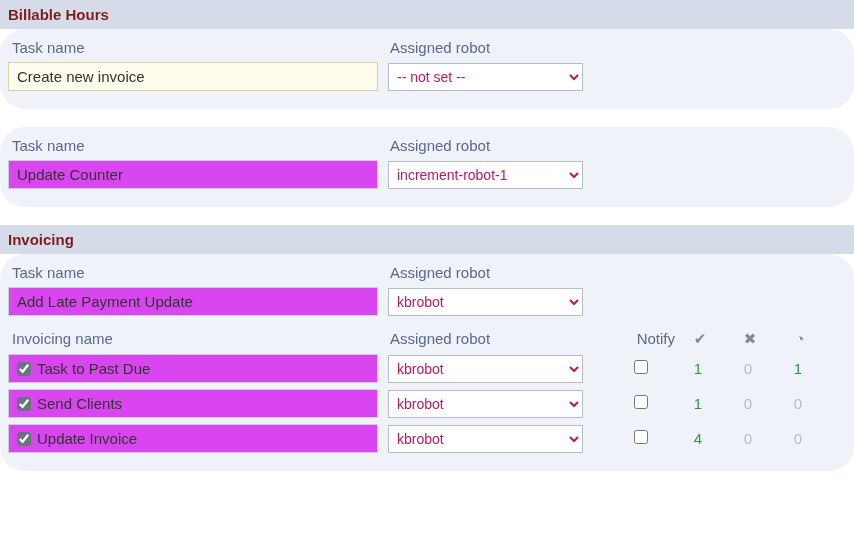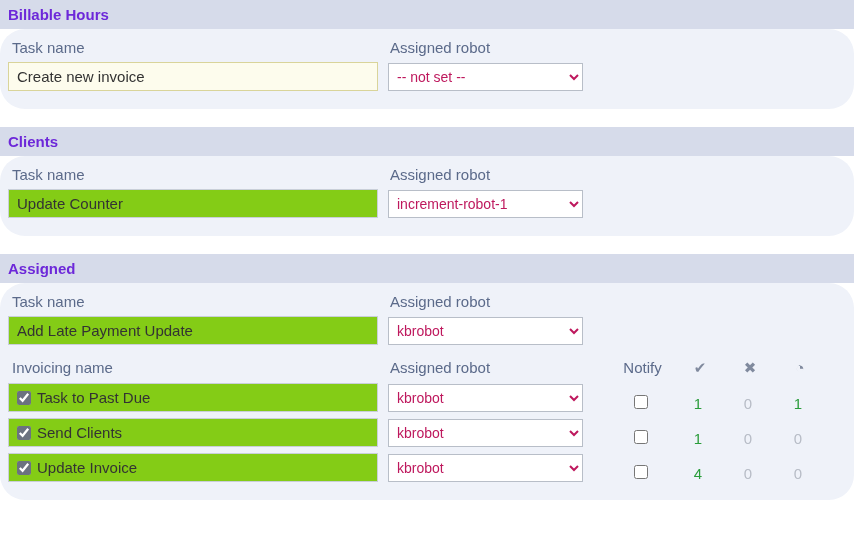--- a/index.html
+++ b/index.html
@@ -10,55 +10,55 @@
     color: #333;
     width: 854px;
   }
   .section {
     margin-bottom: 18px;
   }
   .section-header {
     background: #d6dbea;
     padding: 6px 8px;
     font-weight: bold;
-    color: #6d28d9;
+    color: #7f1d1d;
     font-size: 15px;
   }
   .section-body {
     background: #eff2f9;
     padding: 10px 8px 12px 8px;
     border-radius: 25px;
   }
   .row-labels {
     display: flex;
     color: #5b6a8a;
     font-size: 15px;
     margin-bottom: 6px;
     padding: 0 2px;
   }
   .col-task { width: 380px; flex-shrink: 0; padding-left: 2px; }
   .col-robot { width: 200px; flex-shrink: 0; }
-  .col-notify { width: 65px; text-align: center; flex-shrink:0;}
+  .col-notify { width: 65px; text-align: right; flex-shrink:0;}
   .col-stat { width: 50px; text-align: center; flex-shrink:0;}
   .icon-hdr {
     color: #808a9e;
     display: inline-block;
   }
   .row {
     display: flex;
-    align-items: flex-end;
+    align-items: center;
     margin-bottom: 6px;
   }
   .cell-task {
     width: 380px;
     flex-shrink: 0;
     padding-right: 10px;
   }
   .task-box {
-    background: #84cc16;
+    background: #d946ef;
     border: 1px solid #c9cfd8;
     padding: 5px 8px;
     font-size: 15px;
     color: #333;
     display:flex;
     align-items:center;
     gap:6px;
   }
   .task-box.highlight {
     background: #fdfced;
@@ -105,36 +105,35 @@
         </div>
         <div class="row">
           <div class="cell-task">
             <div class="task-box highlight">Create new invoice</div>
           </div>
           <div class="cell-robot"><select class="robot"><option>-- not set --</option><option>increment-robot-1</option><option>kbrobot</option></select></div>
         </div>
       </div>
     </div>
     <div class="section">
-      <div class="section-header">Clients</div>
       <div class="section-body">
         <div class="row-labels">
           <div class="col-task">Task name</div>
           <div class="col-robot">Assigned robot</div>
         </div>
         <div class="row">
           <div class="cell-task">
             <div class="task-box">Update Counter</div>
           </div>
           <div class="cell-robot"><select class="robot"><option>-- not set --</option><option selected="">increment-robot-1</option><option>kbrobot</option></select></div>
         </div>
       </div>
     </div>
     <div class="section">
-      <div class="section-header">Assigned</div>
+      <div class="section-header">Invoicing</div>
       <div class="section-body">
         <div class="row-labels">
           <div class="col-task">Task name</div>
           <div class="col-robot">Assigned robot</div>
         </div>
         <div class="row">
           <div class="cell-task">
             <div class="task-box">Add Late Payment Update</div>
           </div>
           <div class="cell-robot"><select class="robot"><option>-- not set --</option><option>increment-robot-1</option><option selected="">kbrobot</option></select></div>

